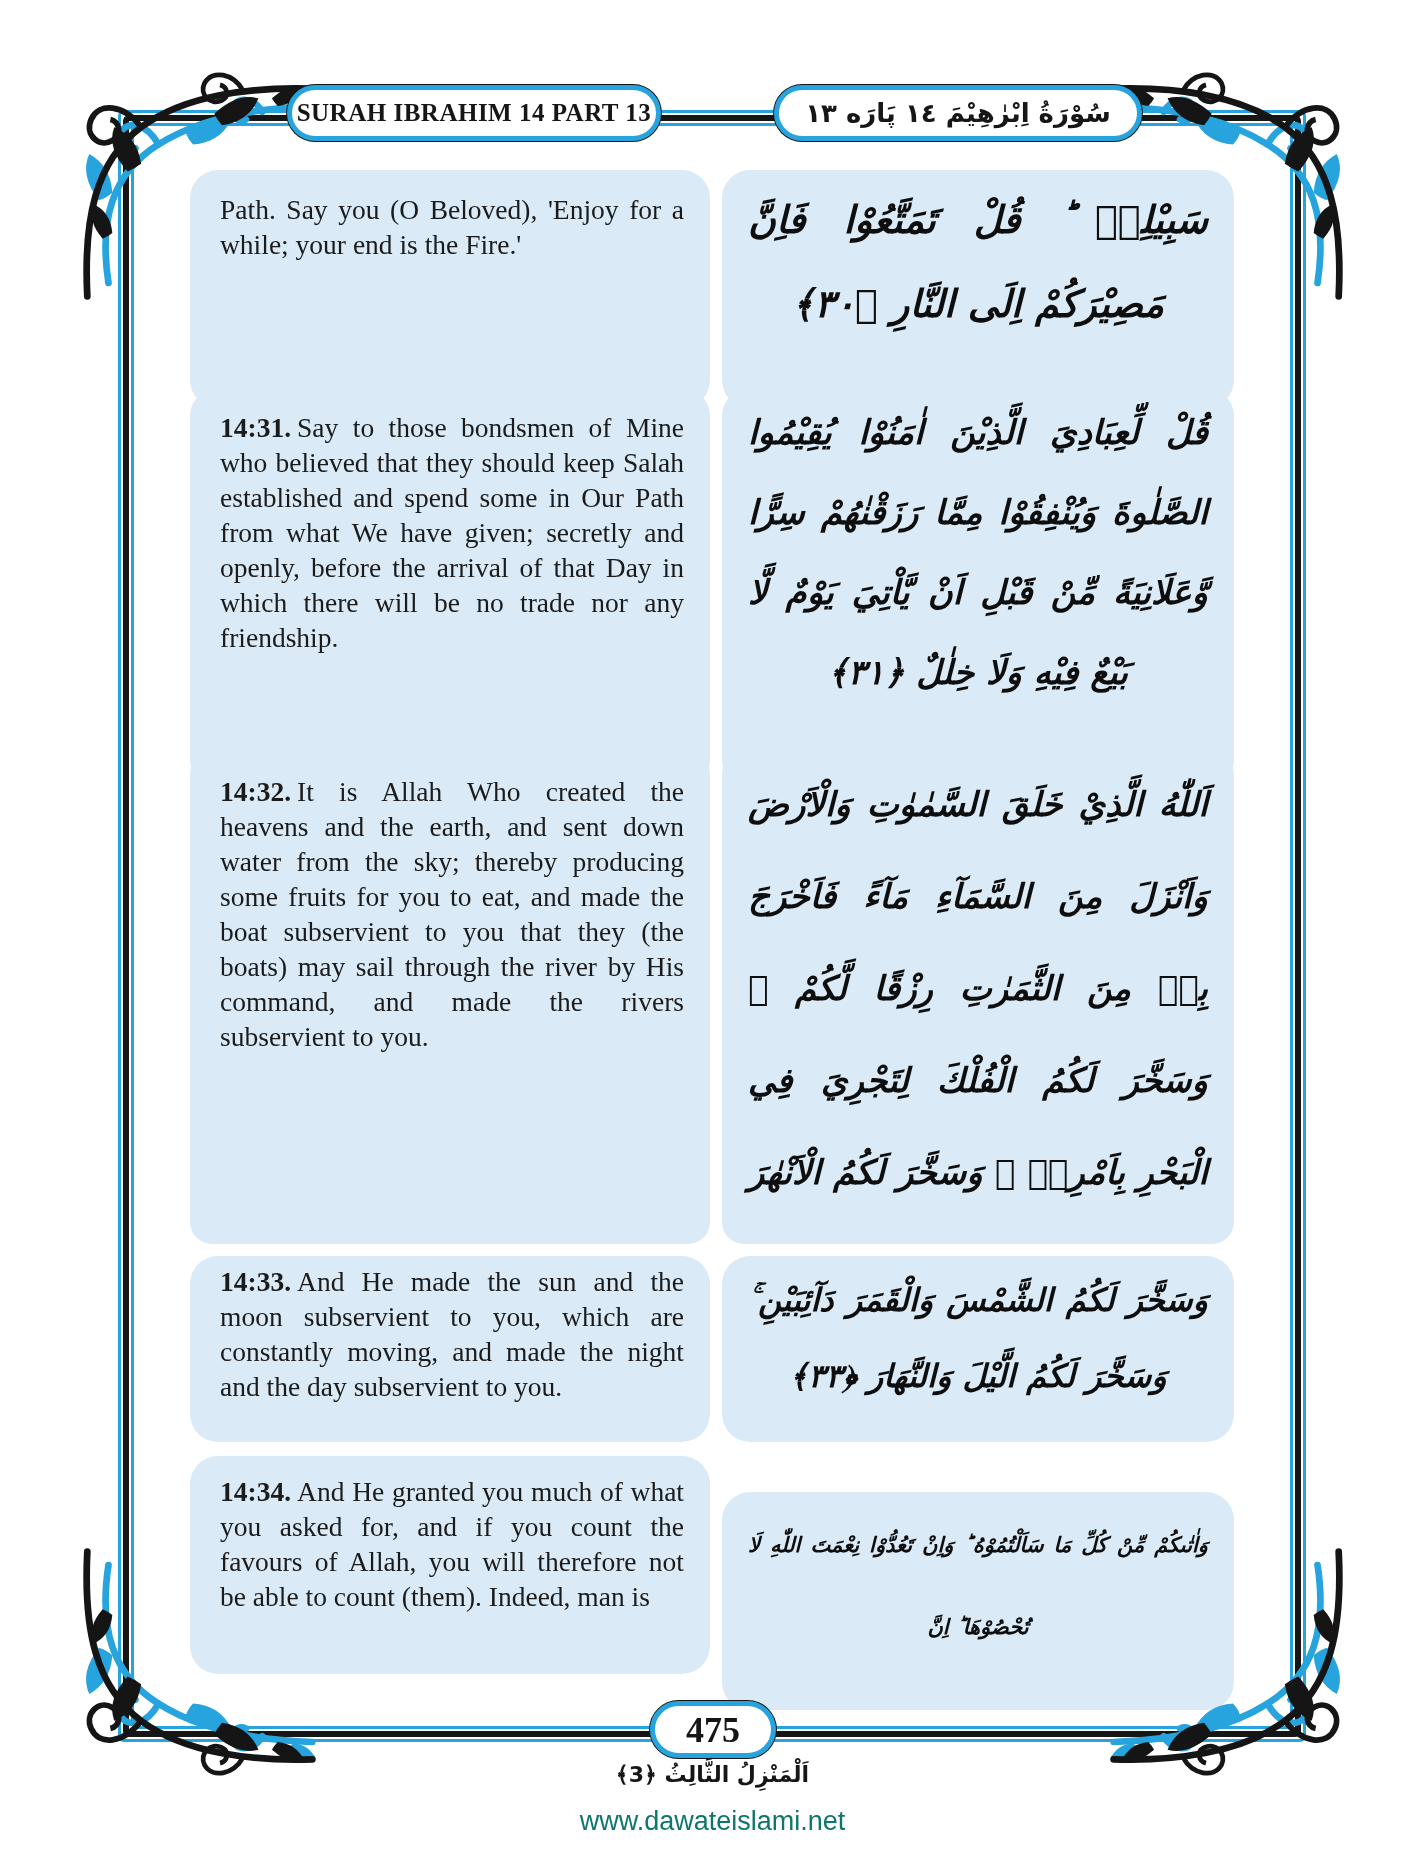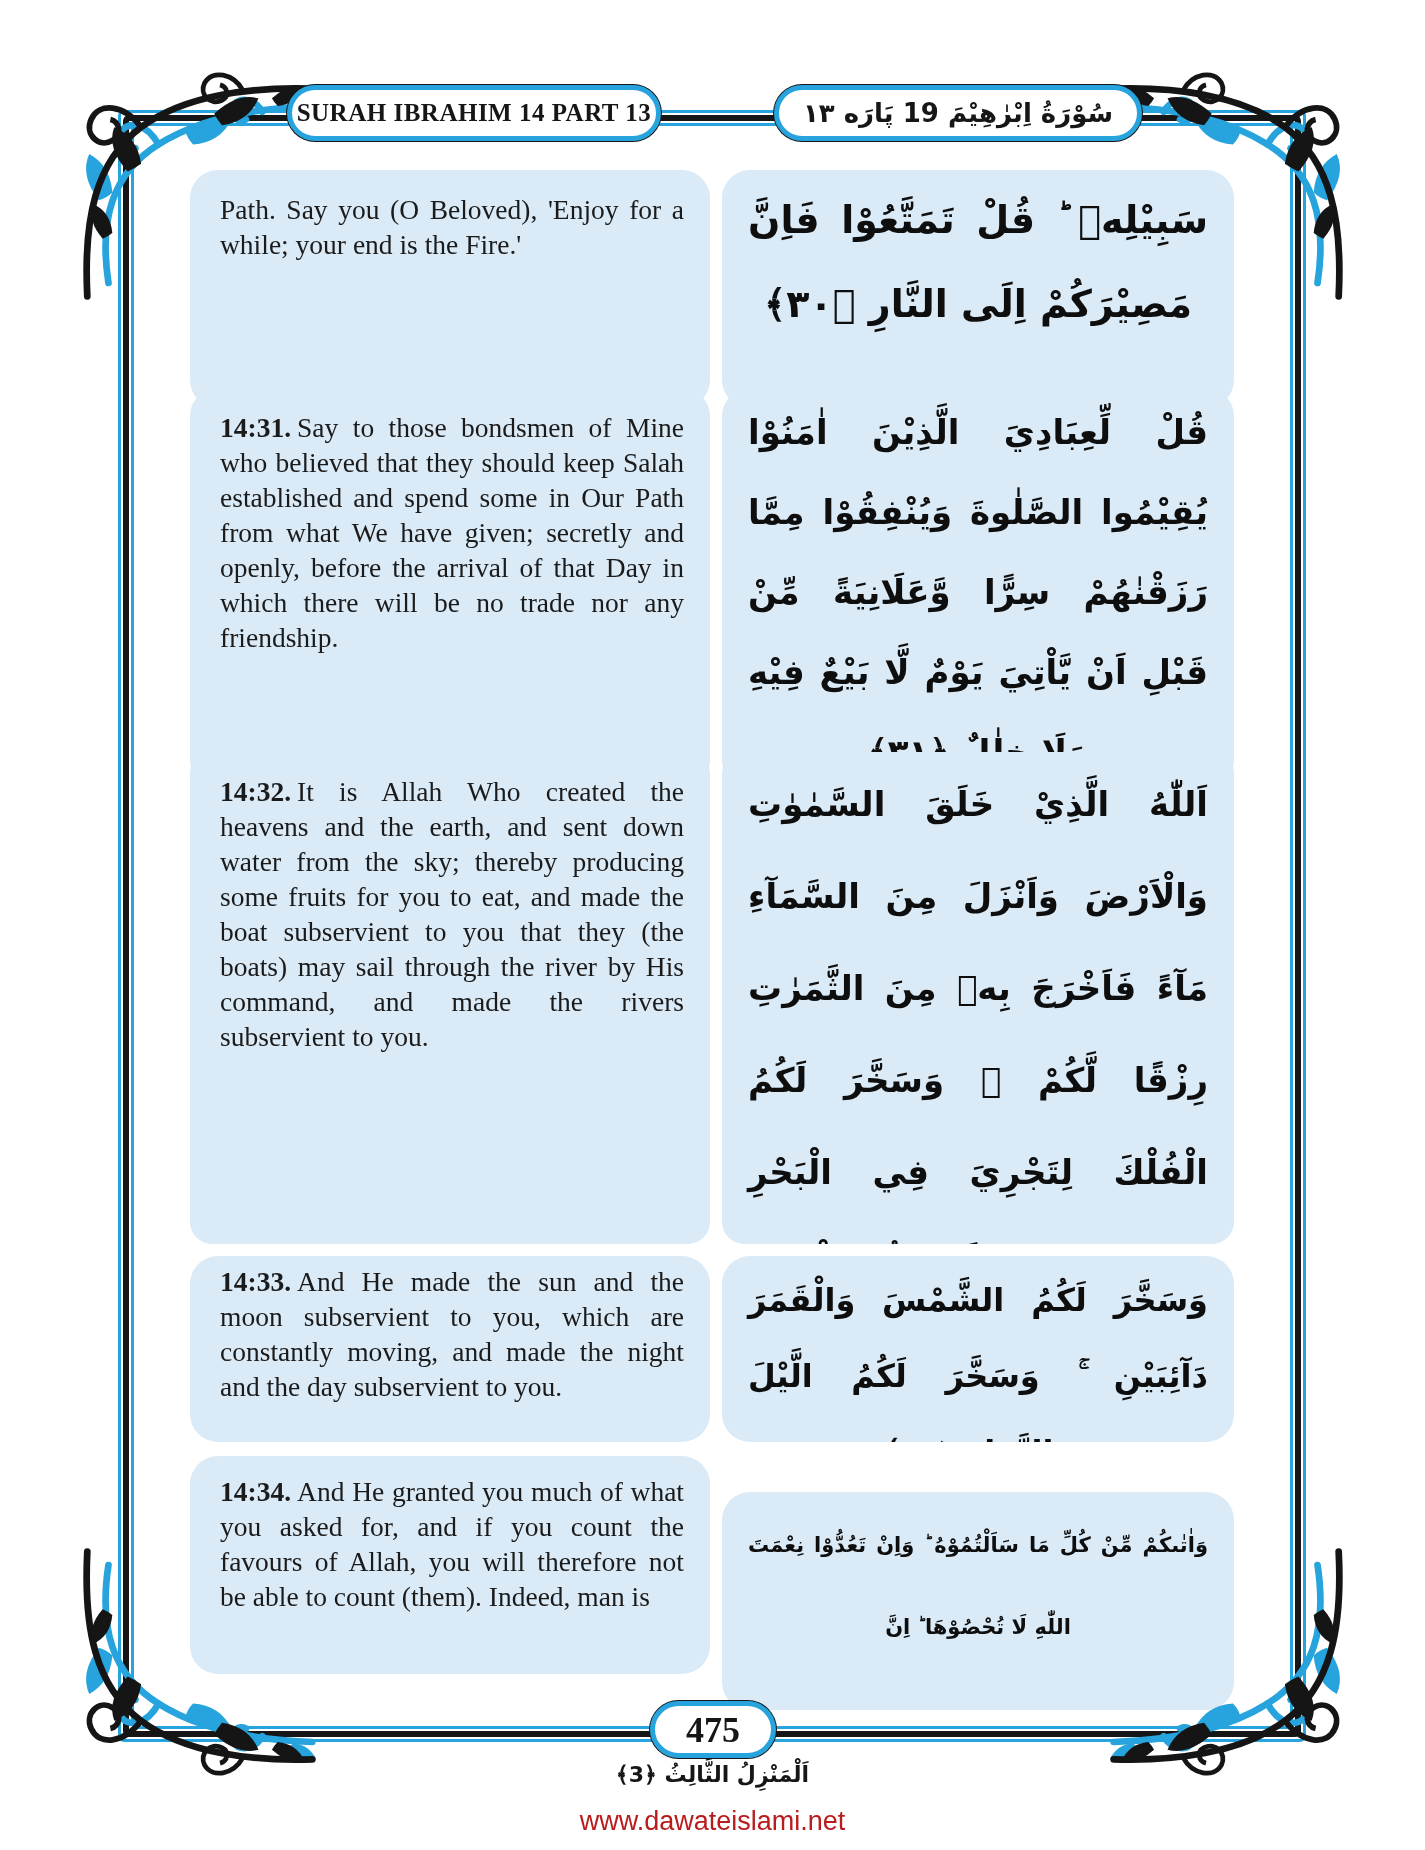--- a/index.html
+++ b/index.html
@@ -35,40 +35,40 @@
   .pill-title-right{left:774px;top:85px;width:368px;height:56px;
         font-family:"DejaVu Sans",sans-serif;font-weight:bold;font-size:26px;direction:rtl;}
   .pill-page-num{left:650px;top:1701px;width:126px;height:57px;
         font-weight:bold;font-size:36px;}
 
   
   .block{position:absolute;background:var(--blockbg);border-radius:28px;overflow:hidden;z-index:2;}
   .eng{left:190px;width:520px;padding:22px 26px 0 30px;
        font-size:27.5px;line-height:35px;text-align:justify;color:#1b1b1b;}
   .arb{left:722px;width:512px;padding:18px 26px 0;direction:rtl;text-align:justify;
-       text-align-last:center;font-family:"DejaVu Sans",sans-serif;font-weight:bold;color:#0e0e0e;}
+       text-align-last:center;font-family:"DejaVu Sans",sans-serif;font-weight:bold;color:#0e0e0e;font-style:italic;}
   .vnum{font-weight:bold;margin-right:6px;}
   .r1{top:170px;height:238px;}
   .r2{top:388px;height:400px;}
   .r3{top:752px;height:492px;border-radius:22px;}
   .r4{top:1256px;height:186px;}
   .r5{top:1456px;height:218px;}
   .eng.r4{padding-top:8px;}
   .eng.r5{padding-top:18px;}
   .arb.r1{font-size:38px;line-height:84px;padding-top:8px;}
   .arb.r2{font-size:34px;line-height:80px;padding-top:4px;}
   .arb.r3{font-size:34px;line-height:92px;padding-top:6px;}
   .arb.r4{font-size:32px;line-height:76px;padding-top:6px;}
   .arb.r5{font-size:21px;line-height:82px;padding-top:12px;margin-top:36px;}
 
   
   .manzil{position:absolute;left:0;top:1762px;width:100%;text-align:center;z-index:4;
           font-family:"DejaVu Sans",sans-serif;font-weight:bold;font-size:22px;direction:rtl;}
   .site{position:absolute;left:0;top:1806px;width:100%;text-align:center;z-index:4;
-        font-family:"Liberation Sans","DejaVu Sans",sans-serif;font-size:27px;color:#b91c1c;}
+        font-family:"Liberation Sans","DejaVu Sans",sans-serif;font-size:27px;color:#0f766e;}
 </style>
 </head>
 <body>
 
 <div class="page">
 
   <div class="frame">
     <div class="fb fb1"></div>
     <div class="fb fb2"></div>
     <div class="fb fb3"></div>
@@ -165,21 +165,21 @@
       <path d="M60 120 q-22 -24 -14 -46 q24 10 28 38 q-7 5 -14 8z"></path>
       <path d="M210 44 q18 -16 34 -12 q-8 18 -28 20 q-4 -4 -6 -8z"></path>
       <path d="M34 190 q-16 -18 -10 -36 q18 8 20 30 q-5 4 -10 6z"></path>
     </g>
   </svg>
 
   <div class="pill pill-title-left">
     <span>SURAH IBRAHIM 14  PART 13</span>
   </div>
   <div class="pill pill-title-right">
-    <span>سُوْرَةُ اِبْرٰهِيْمَ 19 پَارَه ١٣</span>
+    <span>سُوْرَةُ اِبْرٰهِيْمَ ١٤ پَارَه ١٣</span>
   </div>
 
   <div class="block eng r1">
     <p><span>Path. Say you (O Beloved), 'Enjoy for a while; your end is the Fire.'</span></p>
   </div>
   <div class="block arb r1">
     <p>سَبِيْلِهٖ ؕ قُلْ تَمَتَّعُوْا فَاِنَّ مَصِيْرَكُمْ اِلَى النَّارِ ﴿٣٠﴾</p>
   </div>
 
   <div class="block eng r2">

